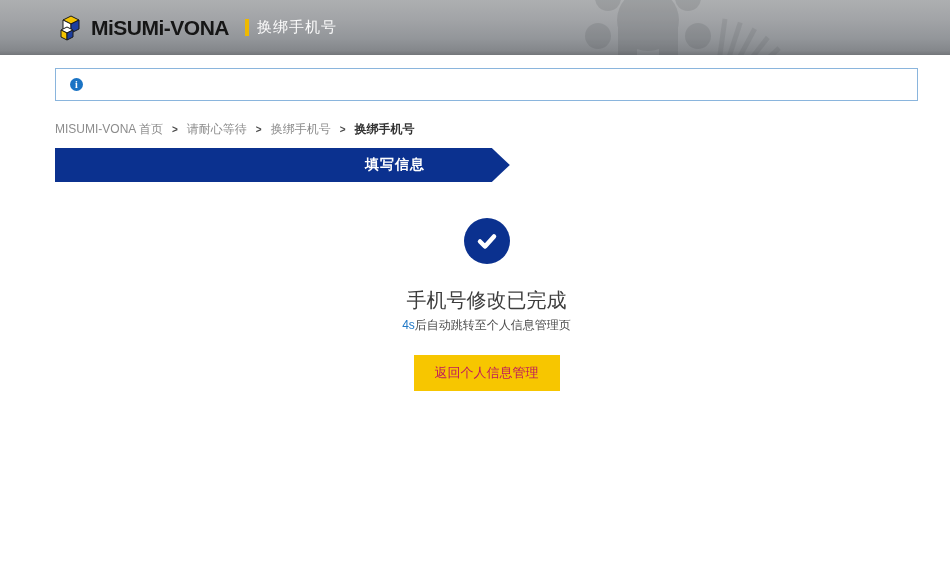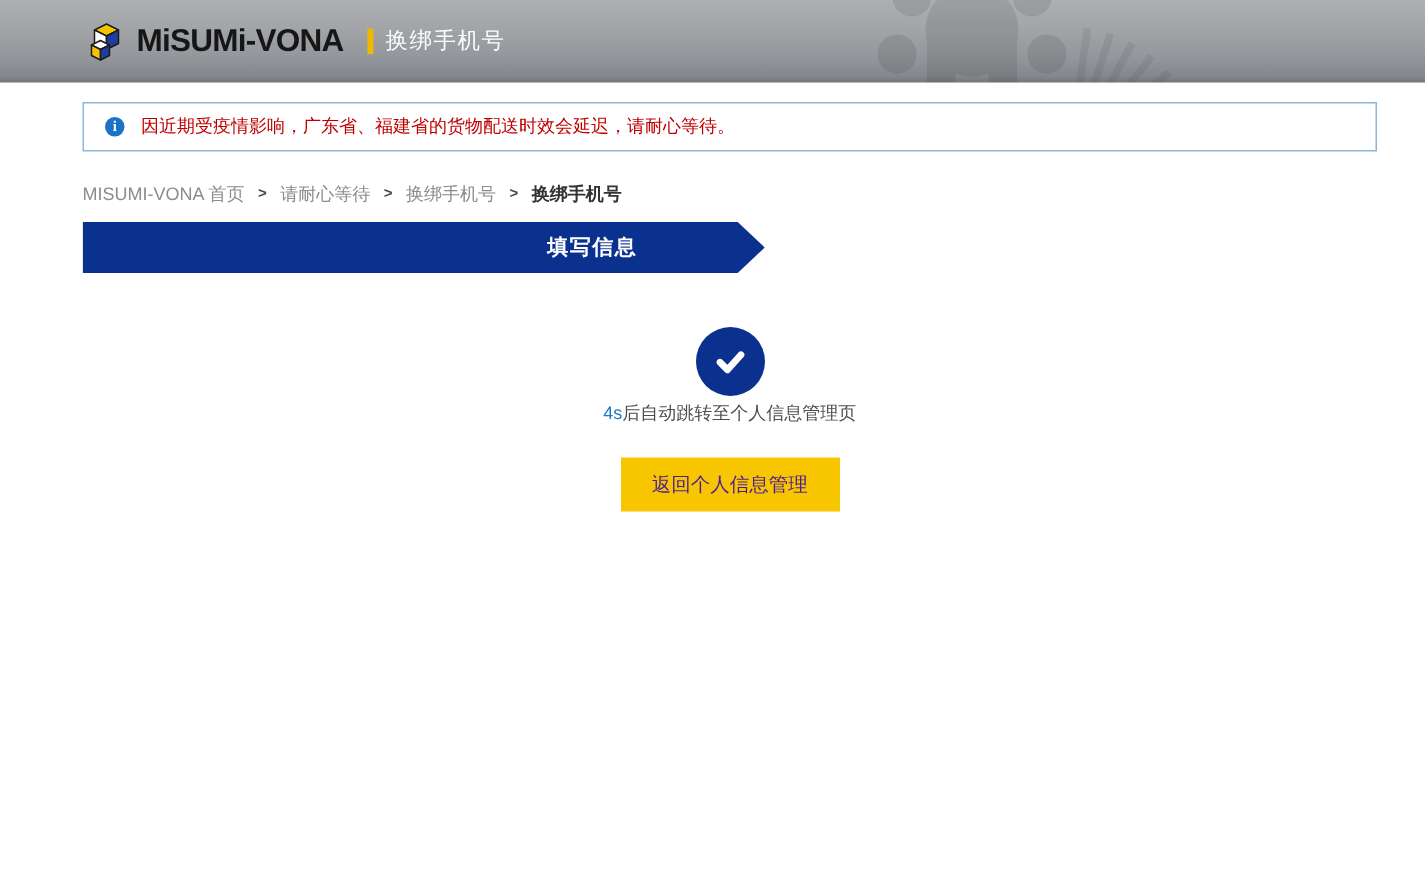--- a/index.html
+++ b/index.html
@@ -78,21 +78,21 @@
   .check-circle {
     width:46px; height:46px; border-radius:50%;
     background:#0b318f; margin:36px auto 0;
     display:flex; align-items:center; justify-content:center;
   }
   .result-title { margin-top:23px; font-size:20px; color:#3d3d3d; font-weight:normal; }
   .redirect-note { margin-top:3px; font-size:12px; color:#4d4d4d; }
   .redirect-countdown { color:#2179c6; }
   .return-button {
     margin-top:21px; background:#f7c600; border:none;
-    padding:9px 21px; font-size:13px; color:#4c1d95;
+    padding:9px 21px; font-size:13px; color:#be185d;
     cursor:pointer; font-family:inherit;
   }
 </style>
 </head>
 <body>
 
 <header class="app-header">
   <svg class="header-decor" width="950" height="55" viewBox="0 0 950 55">
     <g opacity="0.13" fill="#33373a">
       <circle cx="648" cy="20" r="31"></circle>
@@ -132,21 +132,20 @@
     <div class="page-title-group">
       <span class="title-accent-bar"></span>
       <span class="header-page-title">换绑手机号</span>
     </div>
   </div>
 </header>
 
 <div class="container">
   <div class="notice">
     <span class="info-icon">i</span>
-    <span class="notice-text">因近期受疫情影响，广东省、福建省的货物配送时效会延迟，请耐心等待。</span>
   </div>
 
   <nav class="breadcrumb">
     <span class="crumb">MISUMI-VONA 首页</span>
     <span class="crumb-sep">&gt;</span>
     <span class="crumb">请耐心等待</span>
     <span class="crumb-sep">&gt;</span>
     <span class="crumb">换绑手机号</span>
     <span class="crumb-sep">&gt;</span>
     <span class="crumb crumb-current">换绑手机号</span>
@@ -158,17 +157,18 @@
     </div>
   </div>
 </div>
 
 <div class="result">
   <div class="check-circle">
     <svg width="24" height="24" viewBox="0 0 24 24">
       <path d="M5 12.5 L10 17.5 L19 7.5" fill="none" stroke="#ffffff" stroke-width="4.5" stroke-linecap="round" stroke-linejoin="round"></path>
     </svg>
   </div>
+  <div class="result-title">手机号修改已完成</div>
   <div class="redirect-note">
     <span class="redirect-countdown">4s</span><span>后自动跳转至个人信息管理页</span>
   </div>
   <button class="return-button">返回个人信息管理</button>
 </div>
 
 </body></html>

